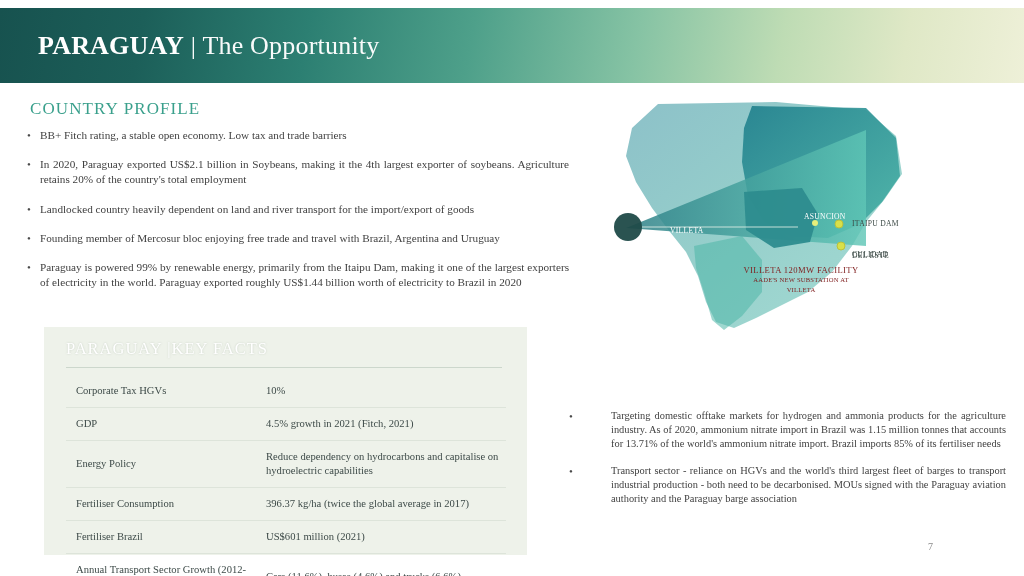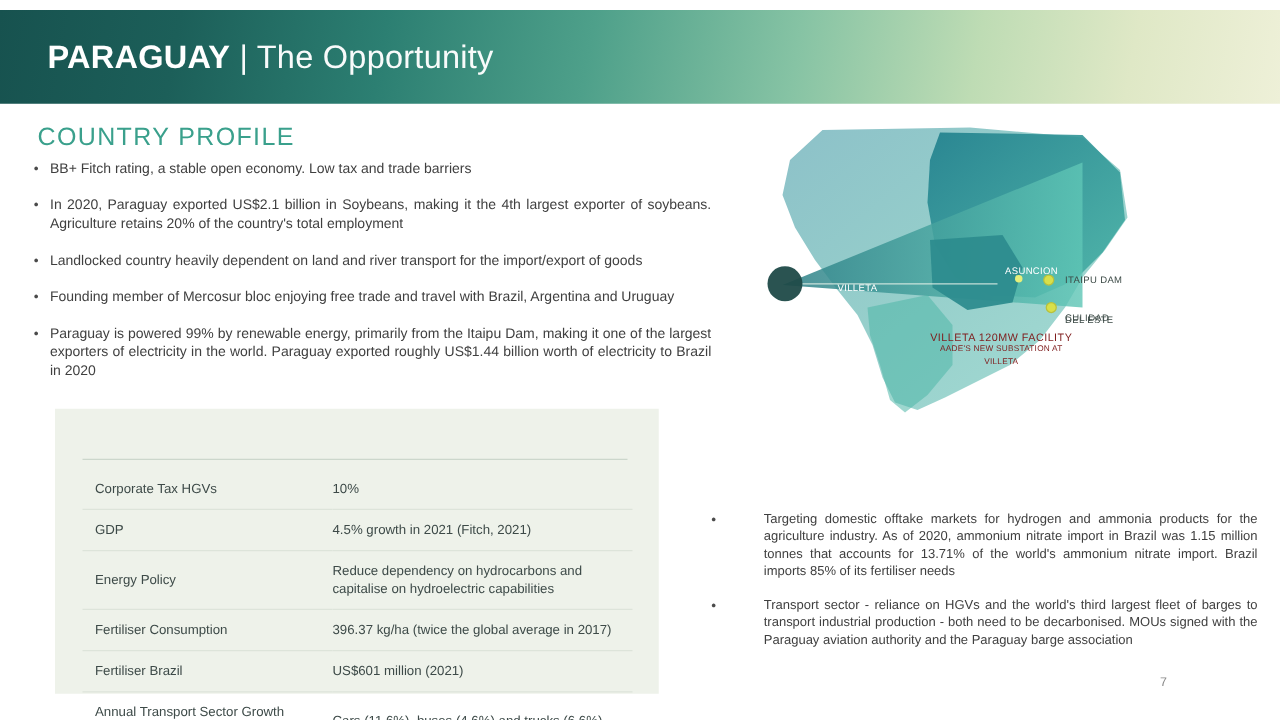--- a/index.html
+++ b/index.html
@@ -6,20 +6,21 @@
   html, body {
     width: 1024px; height: 576px;
     background: #ffffff;
     font-family: "Liberation Sans", sans-serif;
     overflow: hidden;
   }
   .slide {
     position: relative;
     width: 1024px; height: 505px;
     background: #ffffff;
+    font-family: Liberation Serif, serif;
   }
 
   
   .header {
     position: absolute;
     left: 0; top: 8px;
     width: 1024px; height: 75px;
     background: linear-gradient(100deg,
         #17524f 0%,
         #1c5f59 14%,
@@ -38,21 +39,21 @@
     font-size: 26px;
     letter-spacing: .2px;
     white-space: nowrap;
   }
   .header-title .bold { font-weight: bold; }
   .header-title .light { font-weight: normal; opacity: .97; }
 
   
   .section-heading {
     color: #3aa08c;
-    font-size: 20px;
+    font-size: 17px;
     letter-spacing: 1.1px;
   }
   #country-profile-heading {
     position: absolute; left: 30px; top: 99px;
   }
 
   .bullets {
     position: absolute;
     left: 24px; top: 128px;
     width: 545px;
@@ -194,20 +195,23 @@
       <span class="dot">•</span>
       <span class="txt">Founding member of Mercosur bloc enjoying free trade and travel with Brazil, Argentina and Uruguay</span>
     </div>
     <div class="bullet">
       <span class="dot">•</span>
       <span class="txt">Paraguay is powered 99% by renewable energy, primarily from the Itaipu Dam, making it one of the largest exporters of electricity in the world. Paraguay exported roughly US$1.44 billion worth of electricity to Brazil in 2020</span>
     </div>
   </div>
 
   <div class="keyfacts">
+    <div class="keyfacts-title">
+      <span class="kf-bold">PARAGUAY  |</span><span>KEY FACTS</span>
+    </div>
     <div class="kf-underline"></div>
     <table class="kf-table">
       <tbody>
         <tr>
           <td class="kf-label">Corporate Tax HGVs</td>
           <td class="kf-value">10%</td>
         </tr>
         <tr>
           <td class="kf-label">GDP</td>
           <td class="kf-value">4.5% growth in 2021 (Fitch, 2021)</td>

